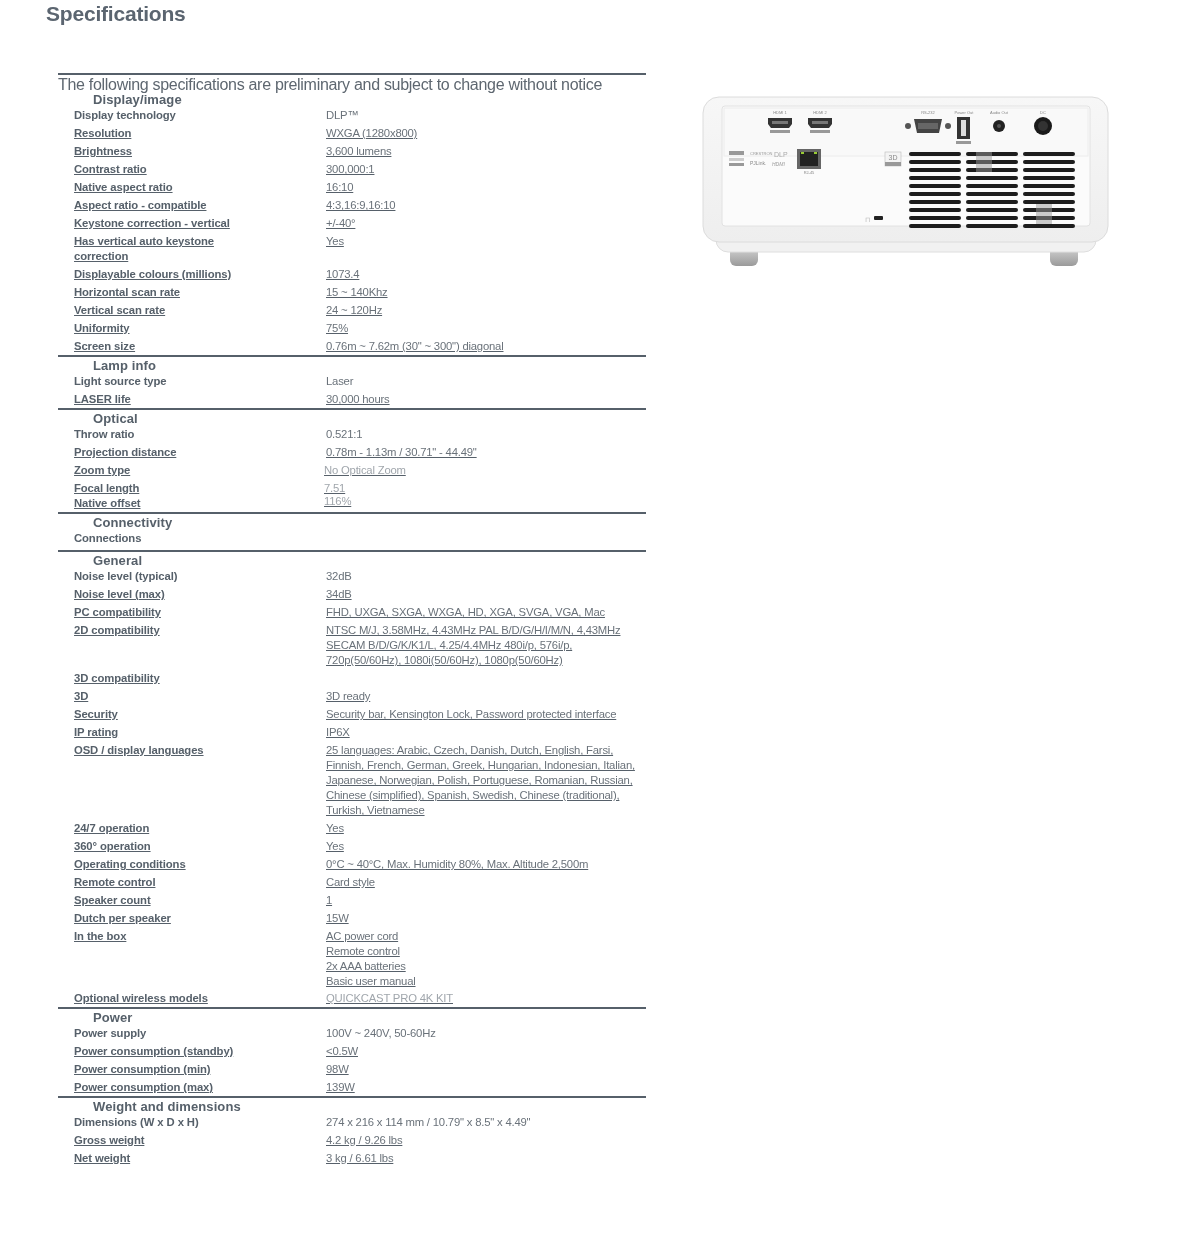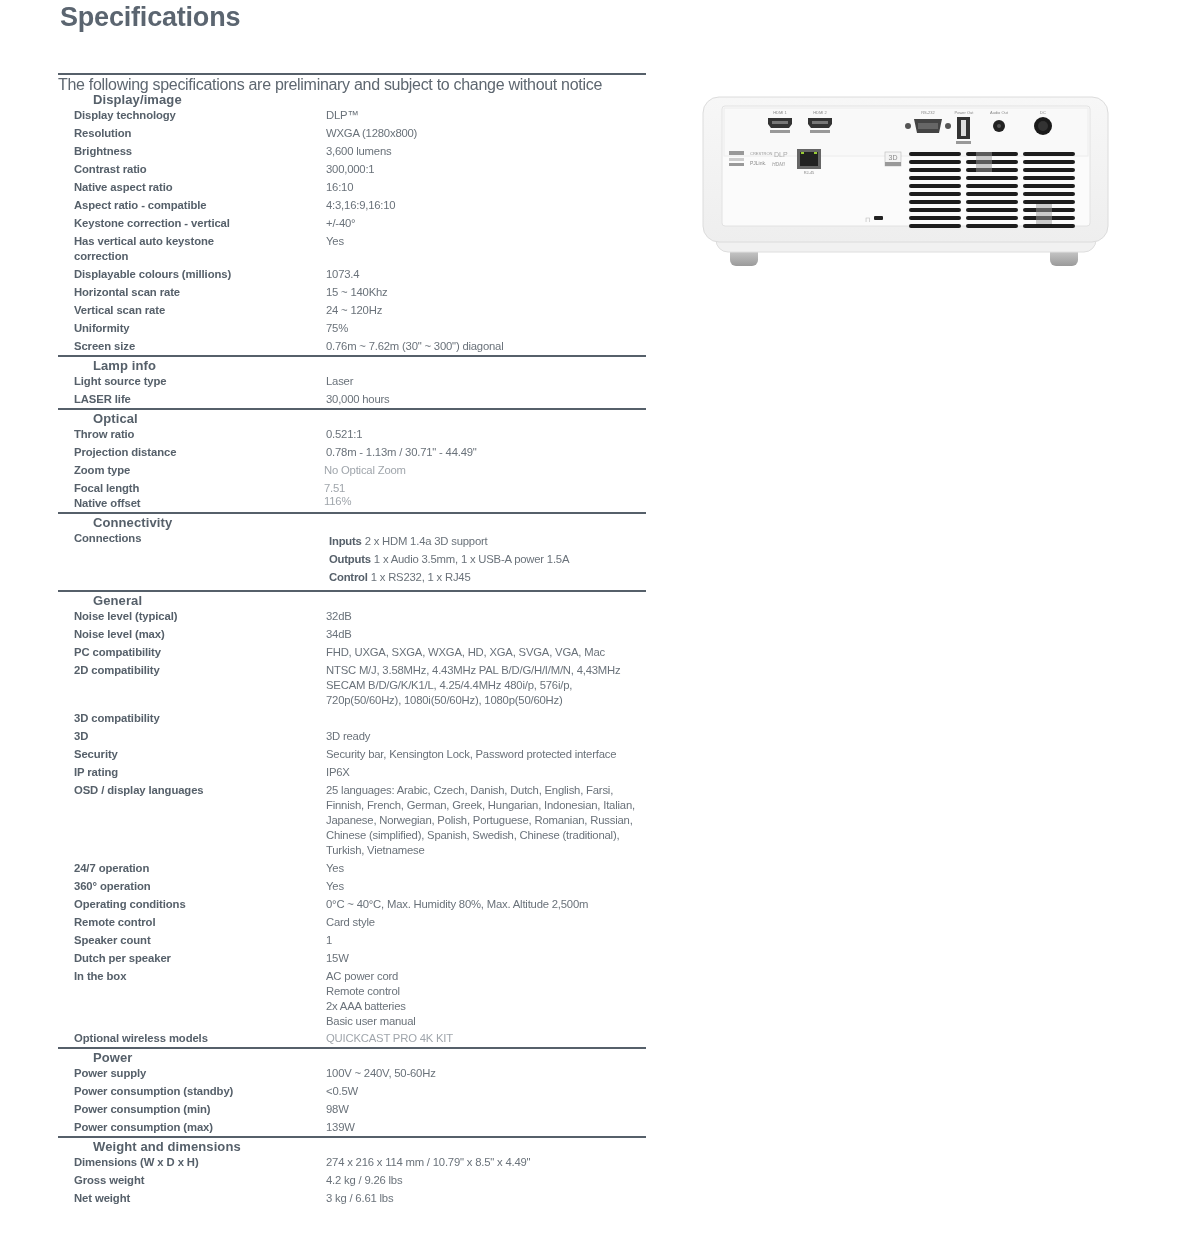--- a/index.html
+++ b/index.html
@@ -1,34 +1,34 @@
 <!DOCTYPE html>
 <html><head>
 <meta charset="utf-8">
 <style>
   html, body { margin: 0; padding: 0; background: #ffffff; }
   body {
     width: 1183px; height: 1239px; position: relative; overflow: hidden;
     font-family: "Liberation Sans", sans-serif; color: #56606a;
   }
   .page-title {
-    position: absolute; left: 60px; top: 2px;
-    font-size: 27px; font-weight: bold; color: #5b6570; letter-spacing: -0.2px;
+    position: absolute; left: 46px; top: 2px;
+    font-size: 21px; font-weight: bold; color: #5b6570; letter-spacing: -0.2px;
   }
   .spec-wrap {
     position: absolute; left: 58px; top: 73px; width: 588px;
   }
   .top-rule { height: 2px; background: #56606a; margin-bottom: 2px; }
   .disclaimer { font-size: 16px; color: #5e6770; line-height: 15px; letter-spacing: -0.3px; }
   .section { }
   .section-head {
     font-size: 13px; font-weight: bold; color: #56606a; line-height: 16px; letter-spacing: 0.1px; padding-left: 35px;
   }
   .row { display: flex; font-size: 11.3px; line-height: 15px; padding-left: 16px; }
-  .row + .row { margin-top: 3px; }
+  .row + .row { margin-top: 3px; text-decoration: underline; }
   .label { width: 252px; flex: none; font-weight: bold; color: #56606a; letter-spacing: -0.1px; }
   .value { flex: 1; color: #6a727a; letter-spacing: -0.2px; }
   .value.light { color: #a0a6ac; }
   .section-rule { height: 2px; background: #56606a; margin-top: 1px; margin-bottom: 1px; }
   .conn-values { padding-left: 3px; padding-top: 1px; }
   .conn-line { line-height: 18px; }
   .conn-line b { color: #56606a; }
   .multiline span { display: block; }
 
   
@@ -137,25 +137,20 @@
         <div class="label">Native offset</div>
         <div class="value light" style="margin-left:-2px;margin-top:-2px">116%</div>
       </div>
   </div>
   <div class="section-rule"></div>
 
   <div class="section">
     <div class="section-head">Connectivity</div>
     <div class="row">
       <div class="label">Connections</div>
-      <div class="value conn-values">
-        <div class="conn-line"><b>Inputs</b> <span>2 x HDM  1.4a 3D support</span></div>
-        <div class="conn-line"><b>Outputs</b> <span>1 x Audio 3.5mm, 1 x USB-A power 1.5A</span></div>
-        <div class="conn-line"><b>Control</b> <span>1 x RS232, 1 x RJ45</span></div>
-      </div>
     </div>
   </div>
   <div class="section-rule" style="margin-top:4px"></div>
 
   <div class="section">
     <div class="section-head">General</div>
     <div class="row">
         <div class="label">Noise level (typical)</div>
         <div class="value">32dB</div>
       </div>

